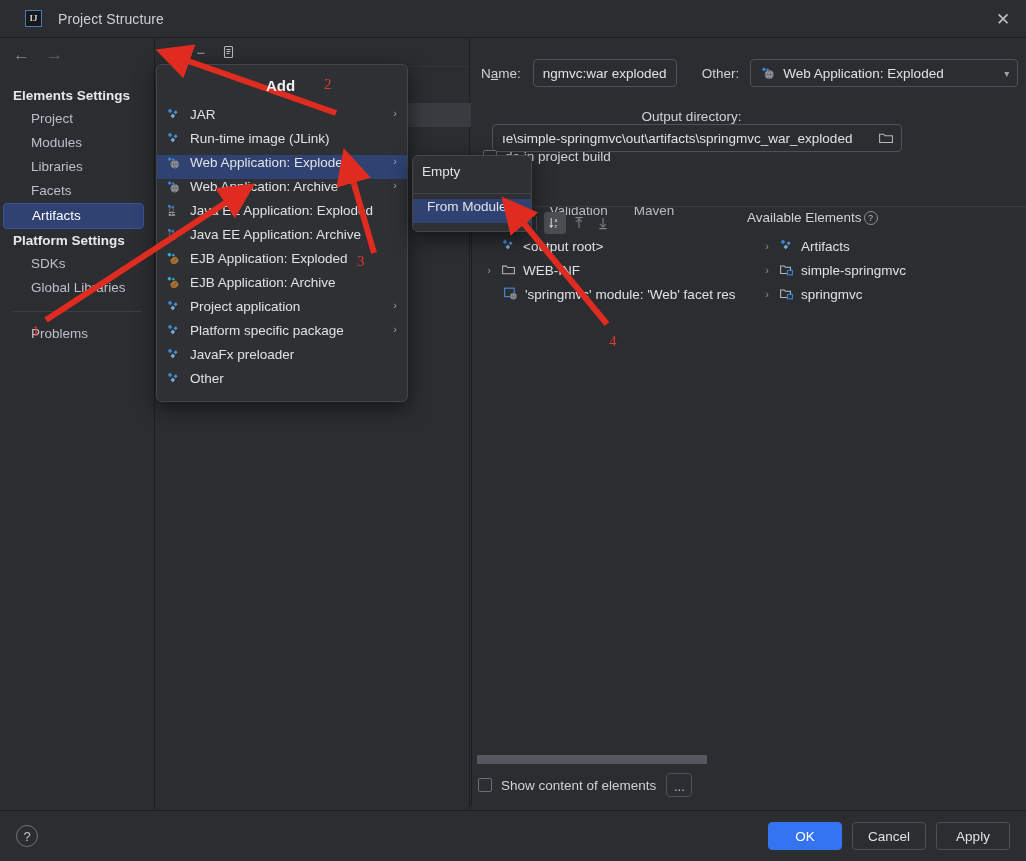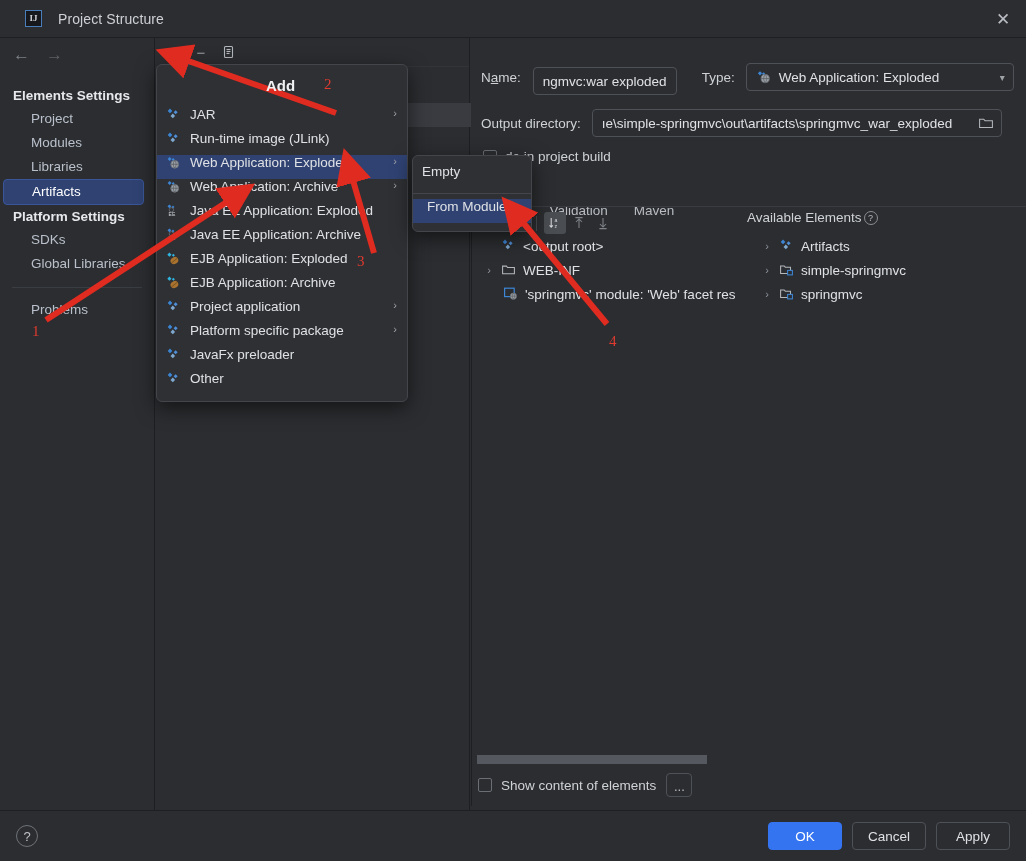--- a/index.html
+++ b/index.html
@@ -194,20 +194,21 @@
     <div class="nav-arrows">
       <div class="nav-arrow">←</div>
       <div class="nav-arrow fwd">→</div>
     </div>
 
     <div class="side-list">
       <div class="side-group">Elements Settings</div>
       <div class="side-item">Project</div>
       <div class="side-item">Modules</div>
       <div class="side-item">Libraries</div>
+      <div class="side-item">Facets</div>
       <div class="side-item selected">Artifacts</div>
 
       <div class="side-group">Platform Settings</div>
       <div class="side-item">SDKs</div>
       <div class="side-item">Global Libraries</div>
 
       <div class="side-sep"></div>
 
       <div class="side-item">Problems</div>
     </div>
@@ -228,37 +229,37 @@
     </div>
     <div class="mid-selbar"></div>
   </div>
 
   <div class="rightpanel">
 
     <div class="form-row" style="position:absolute; left:10px; top:21px;">
       <div class="lbl">
         <span>N<u>a</u>me:</span>
       </div>
-      <div class="txt-field" style="width:144px; margin-left:12px;margin-top:8px;">ngmvc:war exploded</div>
-      <div class="lbl" style="margin-left:25px;">Type:</div>
+      <div class="txt-field" style="width:144px; margin-left:12px;">ngmvc:war exploded</div>
+      <div class="lbl" style="margin-left:25px;">Other:</div>
       <div class="combo" style="width:268px; margin-left:11px;">
         <span class="ico">
           <svg width="16" height="16" viewBox="0 0 16 16">
             <path d="M4 2.2 L6.1 4.3 L4 6.4 L1.9 4.3 Z" fill="#3d86d6"></path>
             <path d="M7.6 3.2 L9.2 4.8 L7.6 6.4 L6 4.8 Z" fill="#3d86d6"></path>
             <circle cx="9.2" cy="9.6" r="4.1" fill="#9aa0a6" stroke="#6e747a" stroke-width=".8"></circle>
             <path d="M5.1 9.6 h8.2 M9.2 5.5 c2 2.5 2 5.7 0 8.2 M9.2 5.5 c-2 2.5 -2 5.7 0 8.2" stroke="#55595e" stroke-width=".7" fill="none"></path>
           </svg>
         </span>
         <span>Web Application: Exploded</span>
         <span class="chev">▾</span>
       </div>
     </div>
 
-    <div class="form-row" style="position:absolute; left:10px; top:71px;">
+    <div class="form-row" style="position:absolute; left:10px; top:71px;flex-direction:column;">
       <div class="lbl">Output directory:</div>
       <div class="txt-field" style="width:410px; margin-left:11px; position:relative;">
         <span>ıe\simple-springmvc\out\artifacts\springmvc_war_exploded</span>
         <span class="ico" style="position:absolute; right:7px; top:5px;">
           <svg width="16" height="16" viewBox="0 0 16 16" fill="none" stroke="#b4b7bc" stroke-width="1.05">
             <path d="M1.6 12.4 V4.2 h4.1 l1.3 1.5 h7.4 v6.7 z"></path>
           </svg>
         </span>
       </div>
     </div>

